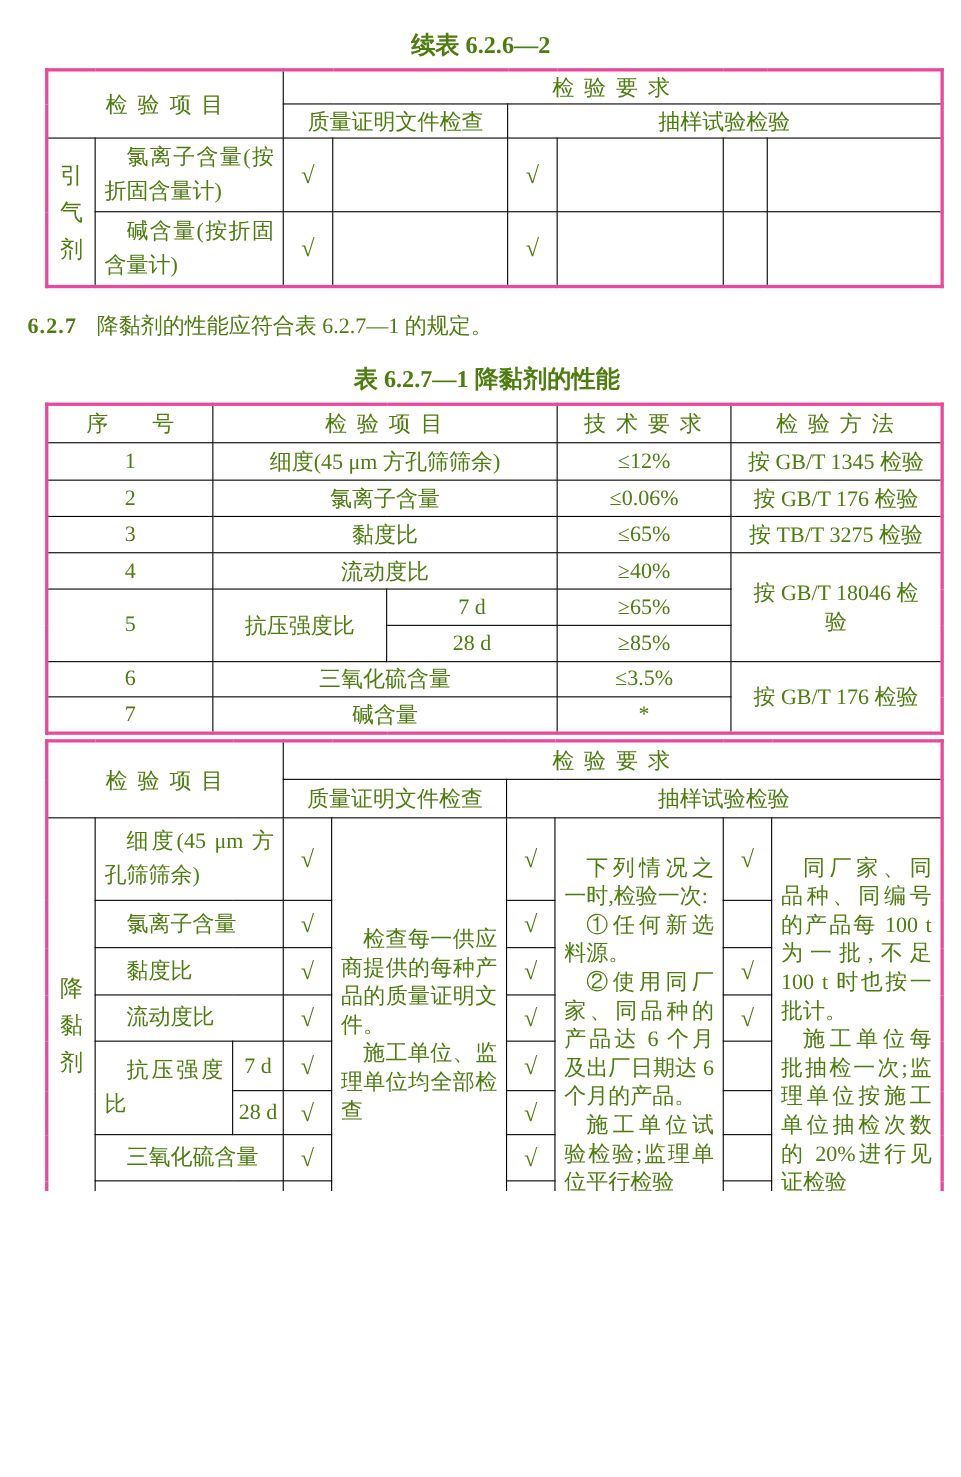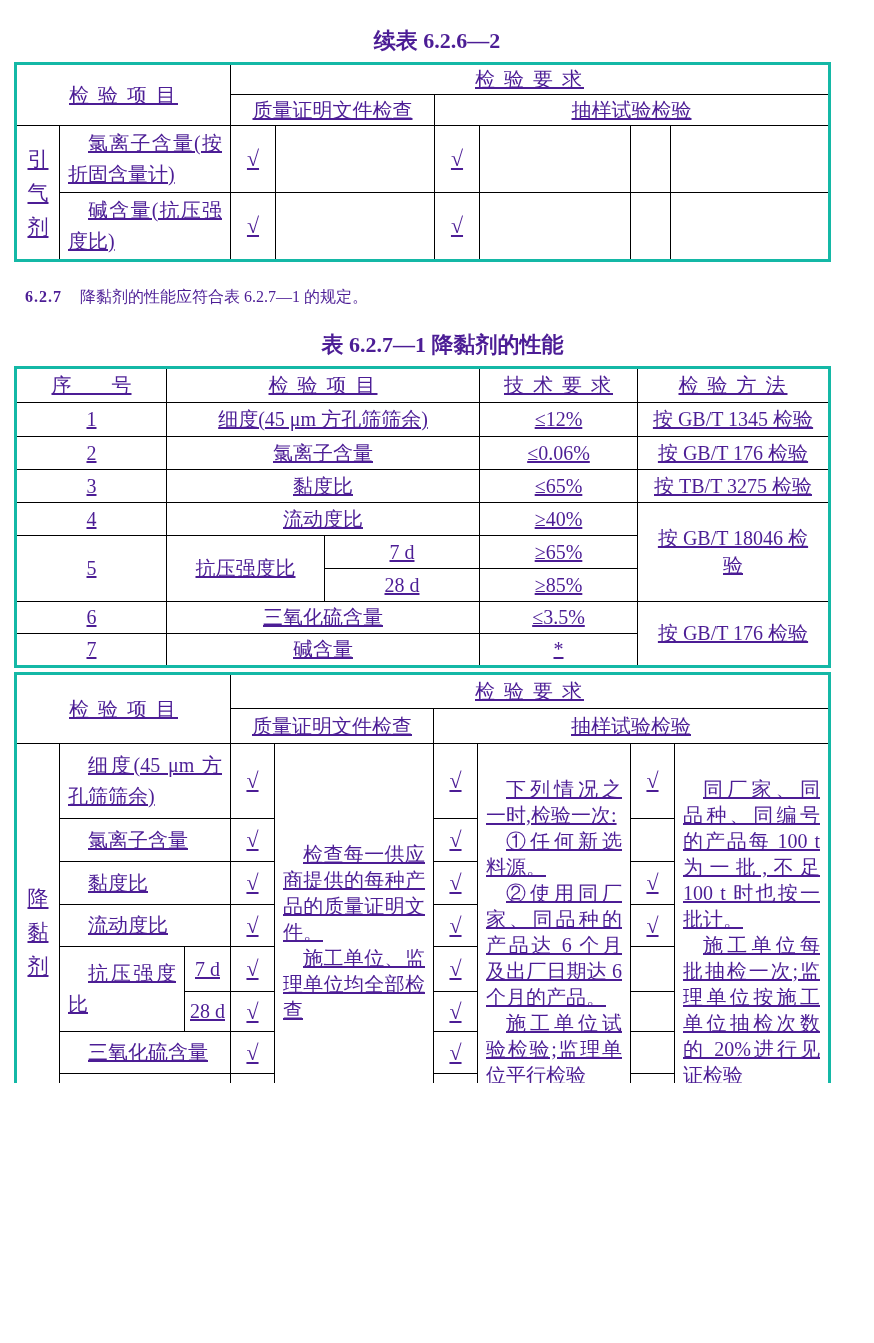--- a/index.html
+++ b/index.html
@@ -1,33 +1,33 @@
 <!DOCTYPE html>
 <html lang="zh"><head>
 <meta charset="utf-8">
 <style>
   html,body{margin:0;padding:0;background:#ffffff;}
   .page{
     width:874px;height:1083px;box-sizing:border-box;
-    background:#ffffff;color:#4c1d95;
+    background:#ffffff;color:#4d7c0f;
     font-family:"Liberation Serif","DejaVu Serif",serif;
     padding-top:26px;overflow:hidden;position:relative;
   }
   .center{text-align:center;}
   .tbl-title{font-size:22px;font-weight:bold;line-height:30px;}
   .cont-title{margin:0 0 6px 0;}
   .note{font-size:17px;line-height:24px;margin:8px 0 0 75px;}
-  .clause{font-size:16px;line-height:30px;margin:20px 0 0 25px;}
+  .clause{font-size:20px;line-height:30px;margin:20px 0 0 25px;}
   .clause .num{font-weight:bold;margin-right:18px;letter-spacing:1px;}
   .perf-title{margin-top:18px;margin-left:11px;}
   .paragraph{font-size:22px;line-height:30px;margin:20px 30px 0 30px;text-indent:2em;}
   .req-title{margin-top:20px;}
 
-  table{border-collapse:collapse;table-layout:fixed;margin-left:14px;
-        border:3px solid #14b8a6;font-size:20px;text-decoration:underline;}
+  table{border-collapse:collapse;table-layout:fixed;margin-left:41px;
+        border:3px solid #ec4899;font-size:20px;}
   td{border:1px solid #000;vertical-align:middle;text-align:center;
      padding:0;overflow:hidden;}
   .t1{width:814px;margin-bottom:0;}
   .t2{width:814px;margin-top:6px;}
   .t3{width:814px;margin-top:4px;}
   .hcell{letter-spacing:2px;}
   .item{text-align:justify;text-indent:1em;padding:2px 8px;line-height:31px;}
   .mark{font-size:22px;}
   .vlabel{width:1.1em;margin:0 auto;word-break:break-all;line-height:34px;font-size:21px;}
   .ltext{text-align:justify;padding:4px 8px;line-height:26px;}
@@ -66,21 +66,21 @@
       </td>
       <td class="item">氯离子含量(按折固含量计)</td>
       <td class="mark">√</td>
       <td></td>
       <td class="mark">√</td>
       <td></td>
       <td></td>
       <td></td>
     </tr>
     <tr style="height:62px">
-      <td class="item">碱含量(抗压强度比)</td>
+      <td class="item">碱含量(按折固含量计)</td>
       <td class="mark">√</td>
       <td></td>
       <td class="mark">√</td>
       <td></td>
       <td></td>
       <td></td>
     </tr>
   </tbody>
     </table>
 

